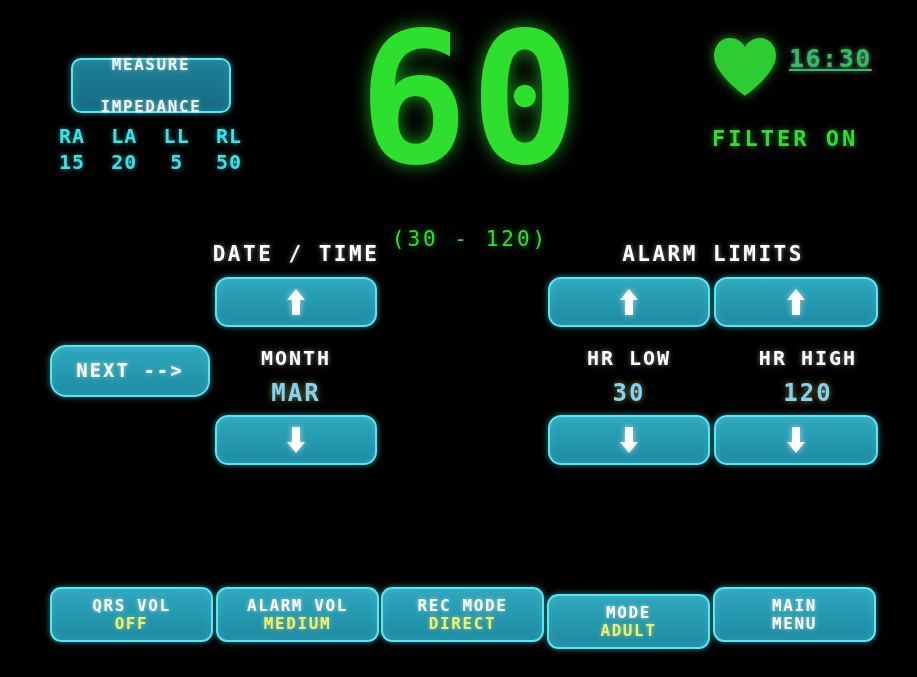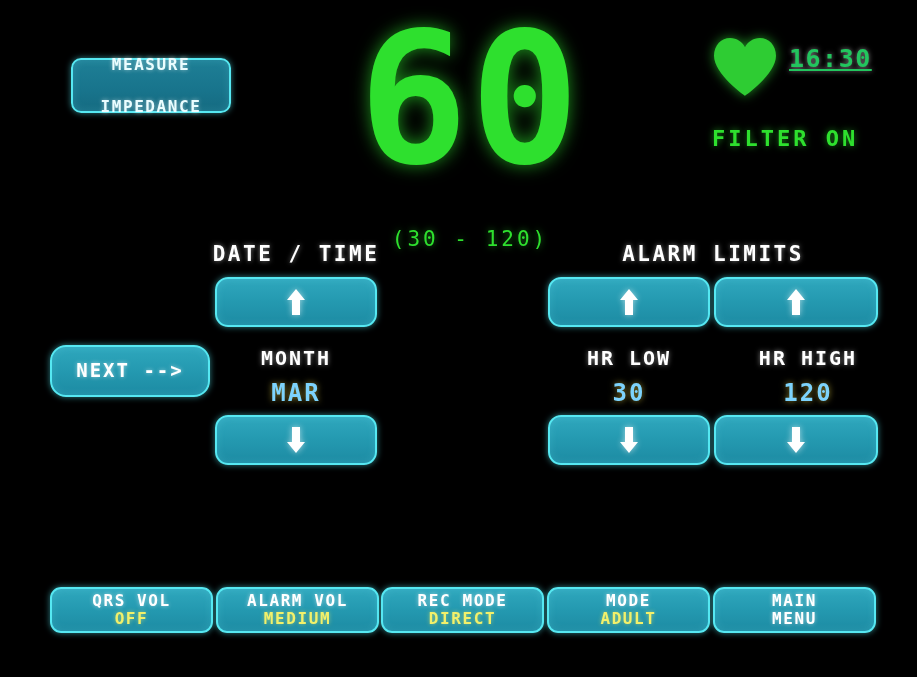--- a/index.html
+++ b/index.html
@@ -221,44 +221,62 @@
     border-radius: 16px;
   }
   #next-button .l1 {
     font-size: 19px;
     letter-spacing: 2px;
   }
 
   
   .softkey {
     top: 587px;
-    height: 46px;
+    height: 55px;
     border-radius: 11px;
     width: 163px;
   }
   #softkey-0 { left: 50px; }
   #softkey-1 { left: 216px; }
   #softkey-2 { left: 381px; }
-  #softkey-3 { left: 547px; }
+  #softkey-3 { left: 547px; margin-top: 7px; }
   #softkey-4 { left: 713px; }
   .softkey .l1, .softkey .l2 {
     font-size: 16px;
     letter-spacing: 1.6px;
   }
 </style>
 </head>
 <body>
 
 <div id="screen">
 
   <div class="btn" id="measure-impedance">
     <span class="l1">MEASURE</span>
     <span class="l1">IMPEDANCE</span>
   </div>
 
+  <div id="electrodes">
+    <div class="electrode">
+      <span class="name">RA</span>
+      <span class="val">15</span>
+    </div>
+    <div class="electrode">
+      <span class="name">LA</span>
+      <span class="val">20</span>
+    </div>
+    <div class="electrode">
+      <span class="name">LL</span>
+      <span class="val">5</span>
+    </div>
+    <div class="electrode">
+      <span class="name">RL</span>
+      <span class="val">50</span>
+    </div>
+  </div>
 
   <div id="hr-value">60</div>
   <div id="hr-range">(30 - 120)</div>
 
   <svg id="heart-icon" viewBox="0 0 32 30">
     <path d="M16 29 C16 29 1 18.5 1 9.6 C1 4.4 4.6 1 8.8 1 C12.1 1 14.7 3 16 5.4 C17.3 3 19.9 1 23.2 1 C27.4 1 31 4.4 31 9.6 C31 18.5 16 29 16 29 Z" fill="#2ecc33"></path>
   </svg>
 
   <div id="clock">16:30</div>
   <div id="filter-status">FILTER ON</div>

